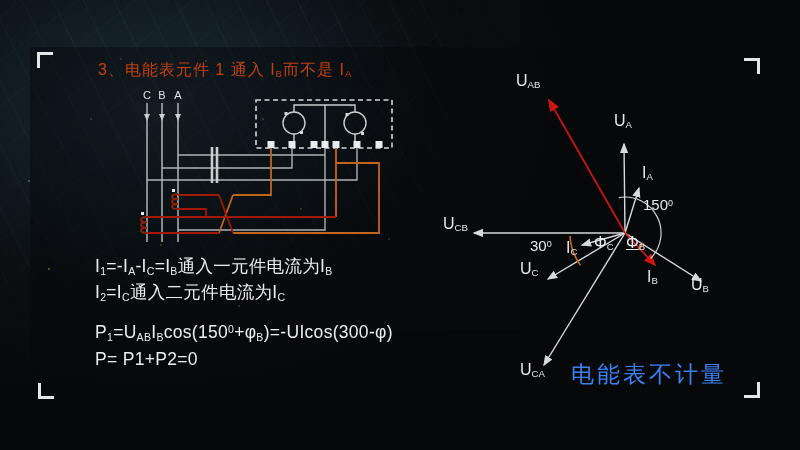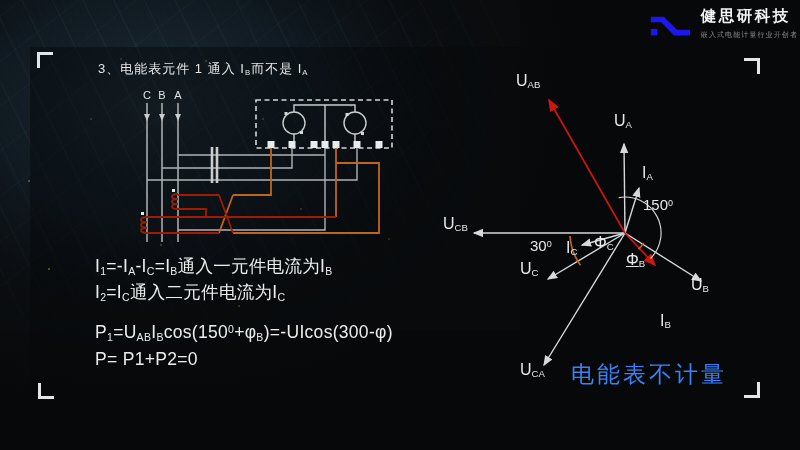--- a/index.html
+++ b/index.html
@@ -31,21 +31,21 @@
   .corner.tr{left:744px;top:58px;border-right:3px solid #e3e6e6;border-top:3px solid #e3e6e6;}
   .corner.bl{left:38px;top:383px;border-left:3px solid #e3e6e6;border-bottom:3px solid #e3e6e6;}
   .corner.br{left:744px;top:382px;border-right:3px solid #e3e6e6;border-bottom:3px solid #e3e6e6;}
   
   .logo{position:absolute;left:648px;top:6px;width:150px;display:flex;align-items:flex-start;}
   .logo-icon{margin-top:6px;}
   .logo-txt{margin-left:8px;}
   .logo-name{font-size:15.5px;font-weight:bold;letter-spacing:2.5px;color:#f2f4f4;white-space:nowrap;}
   .logo-tag{font-size:7px;letter-spacing:1.1px;color:#8d9296;margin-top:3px;white-space:nowrap;}
   
-  .title{position:absolute;left:98px;top:60px;font-size:13px;letter-spacing:1px;color:#e5e5e5;white-space:nowrap;}
+  .title{position:absolute;left:98px;top:60px;font-size:16px;letter-spacing:1px;color:#c2410c;white-space:nowrap;}
   sub{font-size:.6em;vertical-align:-.25em;}
   sup{font-size:.6em;vertical-align:.5em;}
   
   .formulas{position:absolute;left:95px;top:256px;font-size:17.5px;color:#eceeee;letter-spacing:.3px;}
   .fline{white-space:nowrap;line-height:21px;}
   .fline.f1{margin-bottom:0;}
   .fline.f2{margin-bottom:12px;}
   .fline.f3,.fline.f4{margin-bottom:1px;}
   
   .circuit{position:absolute;left:128px;top:90px;}
@@ -63,30 +63,20 @@
   <div class="bg-lines"></div>
   <div class="bg-fade"></div>
   <div class="bg-dots"></div>
   <div class="panel"></div>
 
   <div class="corner tl"></div>
   <div class="corner tr"></div>
   <div class="corner bl"></div>
   <div class="corner br"></div>
 
-  <div class="logo">
-    <svg class="logo-icon" width="48" height="30" viewBox="0 0 48 30">
-      <path d="M3,4 L17,4 L31,18 L45,18 L45,24 L28,24 L14,10 L3,10 Z" fill="#1c17ee"></path>
-      <rect x="3" y="17" width="7" height="7" fill="#1c17ee"></rect>
-    </svg>
-    <div class="logo-txt">
-      <div class="logo-name">健思研科技</div>
-      <div class="logo-tag">嵌入式电能计量行业开创者</div>
-    </div>
-  </div>
 
   <div class="title">3、电能表元件 1 通入 I<sub>B</sub>而不是 I<sub>A</sub></div>
 
   <svg class="circuit" width="300" height="162" viewBox="0 0 300 162">
 
     <text x="19" y="9" text-anchor="middle" fill="#e0e4e4" font-size="11">C</text>
     <text x="34" y="9" text-anchor="middle" fill="#e0e4e4" font-size="11">B</text>
     <text x="50" y="9" text-anchor="middle" fill="#e0e4e4" font-size="11">A</text>
 
     <g stroke="#c9cdce" stroke-width="1.3" fill="none">
@@ -177,23 +167,23 @@
       <path d="M213.5,184.9 A21,21 0 0 1 208.5,191.1" fill="none" stroke="#c0651c" stroke-width="1.7"></path>
     </svg>
     <span class="plabel" style="left:86px;top:14px;">U<sub>AB</sub></span>
     <span class="plabel" style="left:184px;top:54px;">U<sub>A</sub></span>
     <span class="plabel" style="left:212px;top:106px;">I<sub>A</sub></span>
     <span class="plabel small" style="left:213px;top:138px;">150<sup>0</sup></span>
     <span class="plabel" style="left:13px;top:157px;">U<sub>CB</sub></span>
     <span class="plabel small" style="left:90px;top:179px;margin-left:10px;">30<sup>0</sup></span>
     <span class="plabel" style="left:136px;top:181px;">I<sub>C</sub></span>
     <span class="plabel" style="left:164px;top:176px;">Φ<sub>C</sub></span>
-    <span class="plabel" style="left:196px;top:193px;text-decoration:underline;">Φ<sub>B</sub></span>
+    <span class="plabel" style="left:196px;top:176px;text-decoration:underline;">Φ<sub>B</sub></span>
     <span class="plabel" style="left:90px;top:202px;">U<sub>C</sub></span>
-    <span class="plabel" style="left:230px;top:210px;margin-top:44px;">I<sub>B</sub></span>
+    <span class="plabel" style="left:217px;top:210px;">I<sub>B</sub></span>
     <span class="plabel" style="left:261px;top:218px;">U<sub>B</sub></span>
     <span class="plabel" style="left:90px;top:303px;">U<sub>CA</sub></span>
     <span class="note">电能表不计量</span>
   </div>
 
   <div class="formulas">
     <div class="fline f1">I<sub>1</sub>=-I<sub>A</sub>-I<sub>C</sub>=I<sub>B</sub>通入一元件电流为I<sub>B</sub></div>
     <div class="fline f2">I<sub>2</sub>=I<sub>C</sub>通入二元件电流为I<sub>C</sub></div>
     <div class="fline f3">P<sub>1</sub>=U<sub>AB</sub>I<sub>B</sub>cos(150<sup>0</sup>+φ<sub>B</sub>)=-UIcos(300-φ)</div>
     <div class="fline f5">P= P1+P2=0</div>

